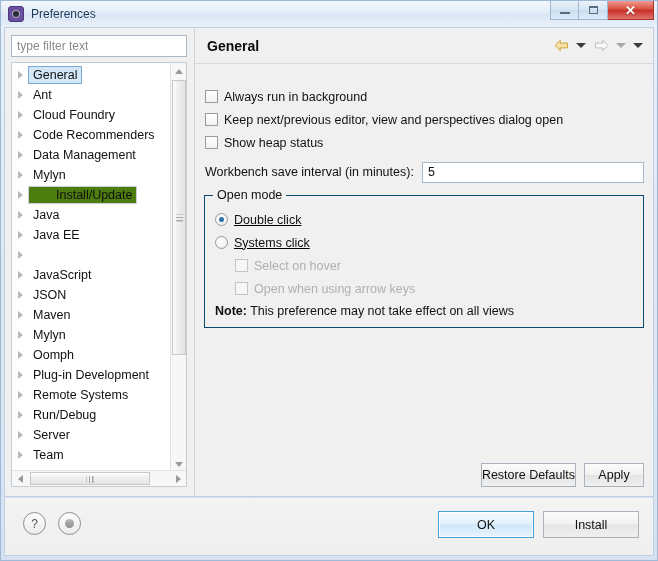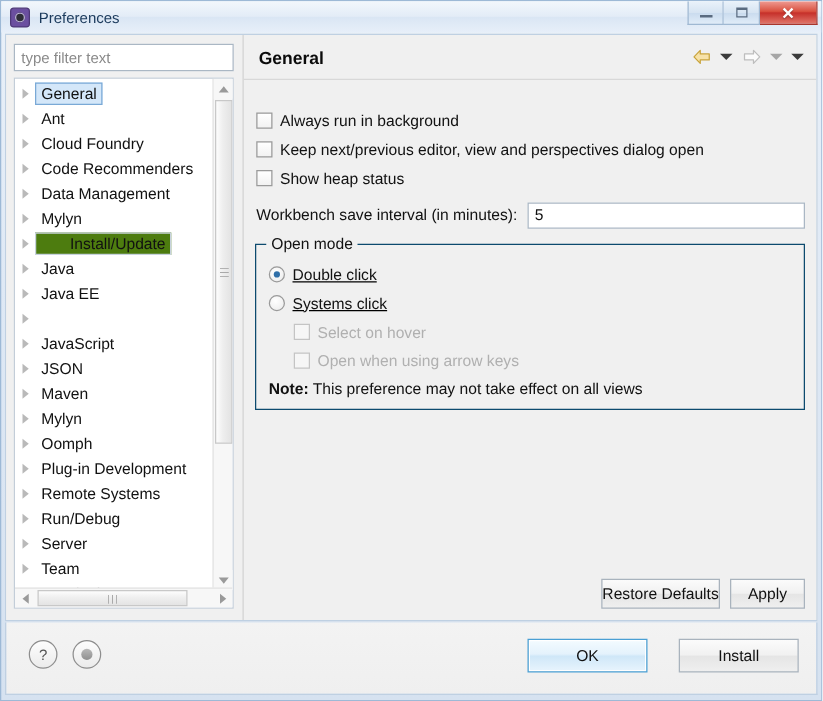--- a/index.html
+++ b/index.html
@@ -483,21 +483,21 @@
   }
   .circ-icon .dot {
     width: 9px; height: 9px;
     border-radius: 50%;
     background: linear-gradient(180deg,#b8b8b8 0%, #8f8f8f 100%);
   }
   .footer-buttons {
     position: absolute;
     right: 14px; top: 13px;
     display: flex;
-    gap: 25px;
+    gap: 9px;
   }
   .btn-wide {
     width: 96px; height: 27px;
     box-sizing: border-box;
     border: 1px solid #a9b3bd;
     background: linear-gradient(180deg,#fbfbfb 0%, #f1f1f1 48%, #e5e5e5 52%, #efefef 100%);
     font-size: 12.5px;
     color: #111111;
     display: flex; align-items: center; justify-content: center;
   }

